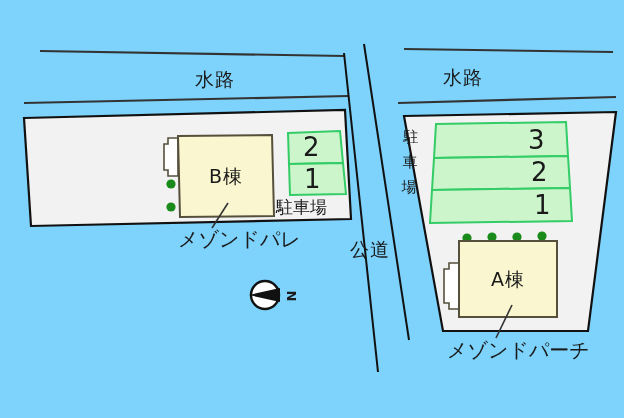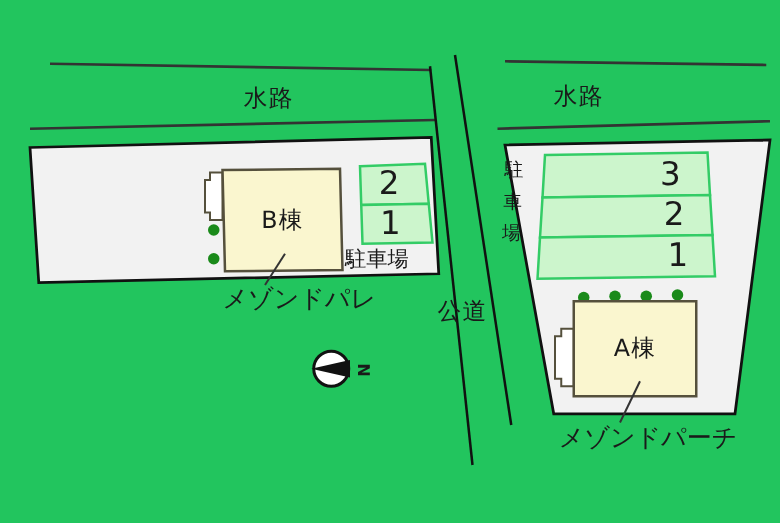--- a/index.html
+++ b/index.html
@@ -10,21 +10,21 @@
   body {
     width: 624px;
     height: 418px;
     overflow: hidden;
     font-family: "DejaVu Sans", "Liberation Sans", sans-serif;
   }
   #site-plan {
     position: relative;
     width: 624px;
     height: 418px;
-    background: #22c55e;
+    background: #7dd3fc;
   }
   svg.plan-svg {
     position: absolute;
     left: 0;
     top: 0;
     width: 624px;
     height: 418px;
     display: block;
   }
   .plan-label {

